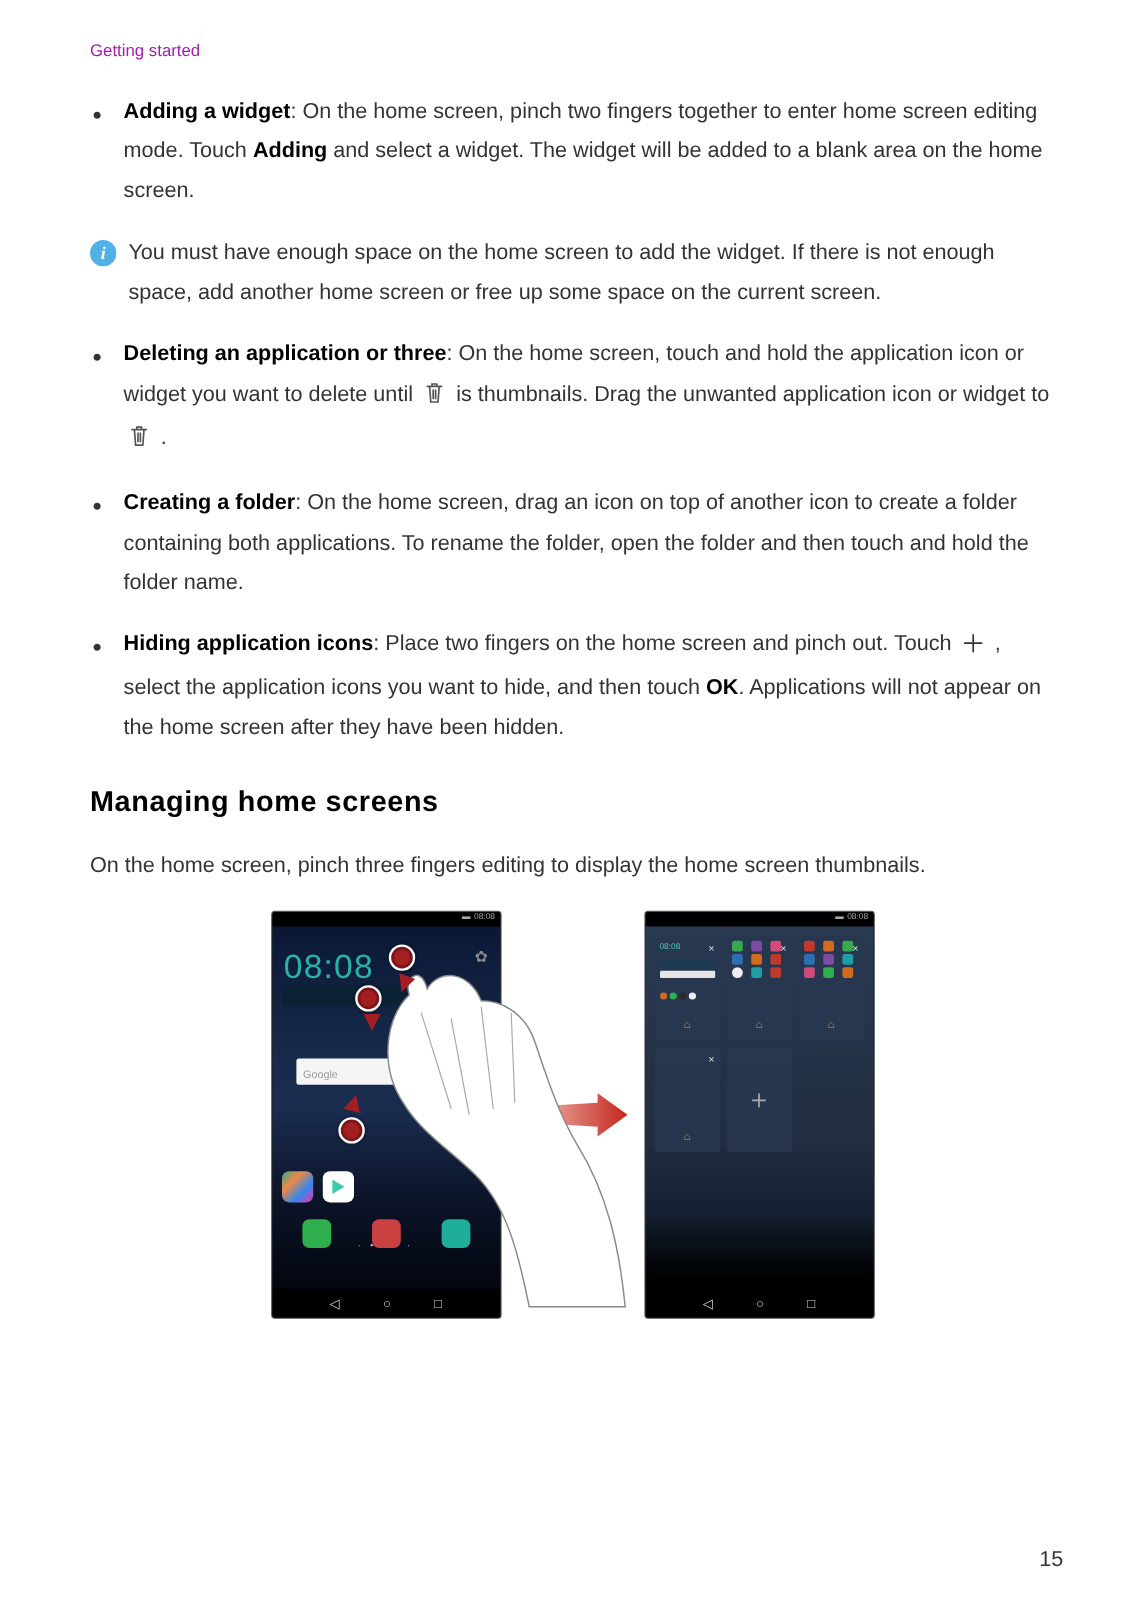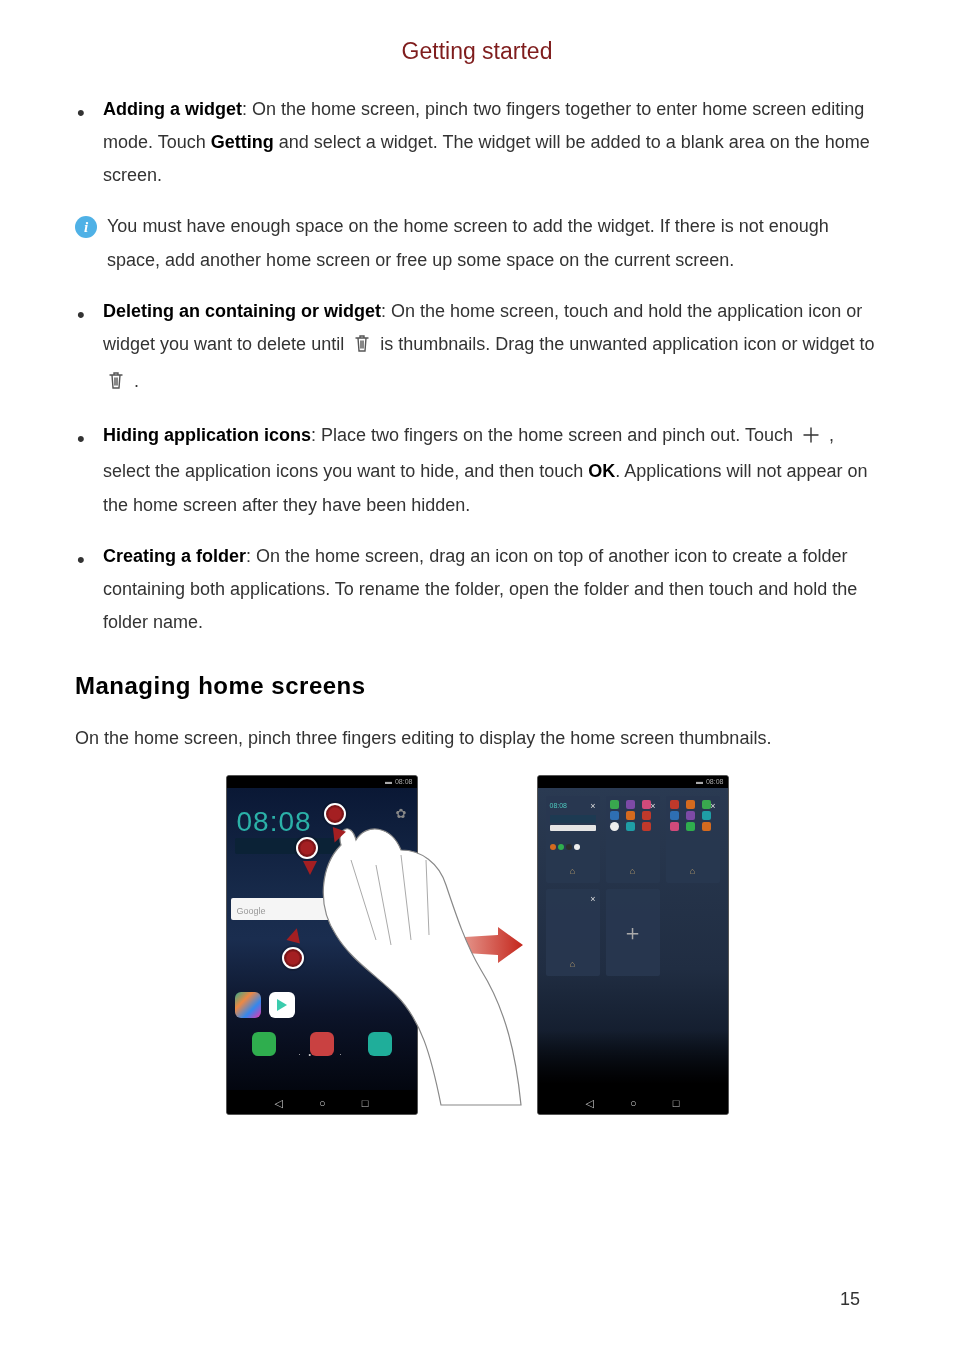--- a/index.html
+++ b/index.html
@@ -7,23 +7,23 @@
       width: 954px;
       height: 1352px;
       padding: 30px 75px 40px 75px;
       font-family: Arial, Helvetica, sans-serif;
       font-size: 18px;
       color: #333;
       line-height: 1.85;
       position: relative;
     }
     .header-label {
-      text-align: center;
-      color: #7f1d1d;
-      font-size: 23px;
+      text-align: left;
+      color: #a21caf;
+      font-size: 14px;
       margin-bottom: 20px;
     }
     .bullet-list {
       padding-left: 28px;
     }
     .bullet-item {
       position: relative;
       margin-bottom: 18px;
     }
     .bullet-item::before {
@@ -117,21 +117,21 @@
       letter-spacing: 1px;
     }
     .gear { position: absolute; top: 14px; right: 10px; color: #888; font-size: 13px; }
     .widget-bar {
       position: absolute;
       top: 50px; left: 8px; width: 120px; height: 16px;
       background: #0b2236; border-radius: 2px;
     }
     .google-bar {
       position: absolute;
-      top: 110px; left: 4px; width: 128px; height: 22px;
+      top: 110px; left: 20px; width: 128px; height: 22px;
       background: #f5f5f5; border-radius: 2px;
       color: #999; font-size: 9px; padding: 5px 6px;
     }
     .hand {
       position: absolute;
       top: 30px; left: 55px;
       width: 260px; height: 320px;
       pointer-events: none;
     }
     .grid-thumbs {
@@ -193,85 +193,85 @@
     .red-arrow {
       position: absolute;
       width: 0; height: 0;
       border-left: 7px solid transparent;
       border-right: 7px solid transparent;
       border-top: 14px solid #a41f22;
     }
     .page-number {
       position: absolute;
       bottom: 36px;
-      right: 94px;
+      right: 68px;
       font-size: 18px;
       color: #333;
     }
     .mountain-ridge {
       position: absolute;
       bottom: 0; left: 0; right: 0;
       height: 60px;
       background: linear-gradient(180deg, rgba(0,0,0,0) 0%, #000 90%);
     }
   </style>
 </head>
 <body>
 
 <div class="header-label">Getting started</div>
 
 <div class="bullet-list">
 
   <div class="bullet-item">
-    <strong>Adding a widget</strong><span>: On the home screen, pinch two fingers together to enter home screen editing mode. Touch </span><strong>Getting</strong><span> and select a widget. The widget will be added to a blank area on the home screen.</span>
+    <strong>Adding a widget</strong><span>: On the home screen, pinch two fingers together to enter home screen editing mode. Touch </span><strong>Adding</strong><span> and select a widget. The widget will be added to a blank area on the home screen.</span>
   </div>
 
 </div>
 
 <div class="info-row">
   <span class="info-icon">
     <svg viewBox="0 0 22 22">
         <circle cx="11" cy="11" r="11" fill="#4fb1e6"></circle>
         <text x="11" y="16" text-anchor="middle" font-family="Georgia, serif" font-style="italic" font-weight="bold" font-size="15" fill="#fff">i</text>
       </svg>
   </span>
   <div class="info-text">You must have enough space on the home screen to add the widget. If there is not enough space, add another home screen or free up some space on the current screen.</div>
 </div>
 
 <div class="bullet-list">
 
 
   <div class="bullet-item">
-    <strong>Deleting an containing or widget</strong><span>: On the home screen, touch and hold the application icon or widget you want to delete until </span>
+    <strong>Deleting an application or three</strong><span>: On the home screen, touch and hold the application icon or widget you want to delete until </span>
     <span class="inline-icon">
       <svg width="18" height="20" viewBox="0 0 18 20">
           <path d="M3 5h12M7 5V3h4v2M5 5l1 13h6l1-13M8 8v7M10 8v7" stroke="#555" stroke-width="1.4" fill="none" stroke-linecap="round"></path>
         </svg>
     </span>
     <span> is thumbnails. Drag the unwanted application icon or widget to </span>
     <span class="inline-icon">
       <svg width="18" height="20" viewBox="0 0 18 20">
           <path d="M3 5h12M7 5V3h4v2M5 5l1 13h6l1-13M8 8v7M10 8v7" stroke="#555" stroke-width="1.4" fill="none" stroke-linecap="round"></path>
         </svg>
     </span>
     <span> .</span>
   </div>
 
   <div class="bullet-item">
+    <strong>Creating a folder</strong><span>: On the home screen, drag an icon on top of another icon to create a folder containing both applications. To rename the folder, open the folder and then touch and hold the folder name.</span>
+  </div>
+
+  <div class="bullet-item">
     <strong>Hiding application icons</strong><span>: Place two fingers on the home screen and pinch out. Touch </span>
     <span class="inline-icon">
       <svg width="18" height="18" viewBox="0 0 18 18">
           <path d="M9 2v14M2 9h14" stroke="#333" stroke-width="1.4" stroke-linecap="round"></path>
         </svg>
     </span>
     <span> , select the application icons you want to hide, and then touch </span><strong>OK</strong><span>. Applications will not appear on the home screen after they have been hidden.</span>
-  </div>
-
-  <div class="bullet-item">
-    <strong>Creating a folder</strong><span>: On the home screen, drag an icon on top of another icon to create a folder containing both applications. To rename the folder, open the folder and then touch and hold the folder name.</span>
   </div>
 
 </div>
 
 <h2 class="section">Managing home screens</h2>
 <div class="intro-line">On the home screen, pinch three fingers editing to display the home screen thumbnails.</div>
 
 <div class="figure-row">
 
   <div style="position:relative;">

